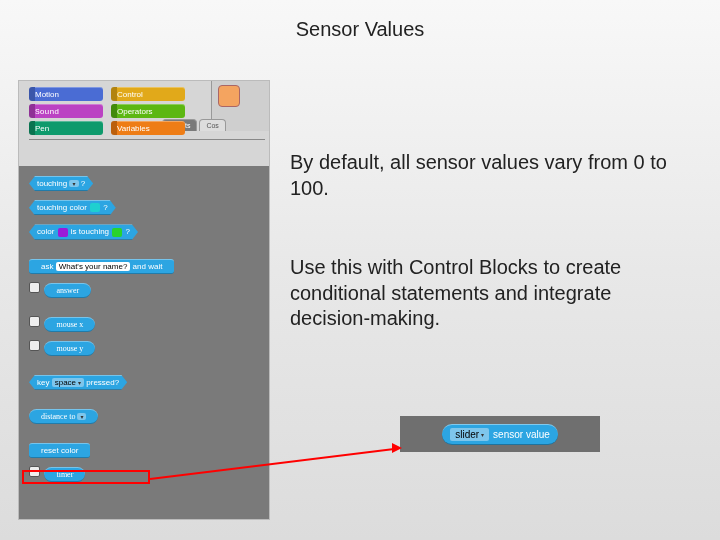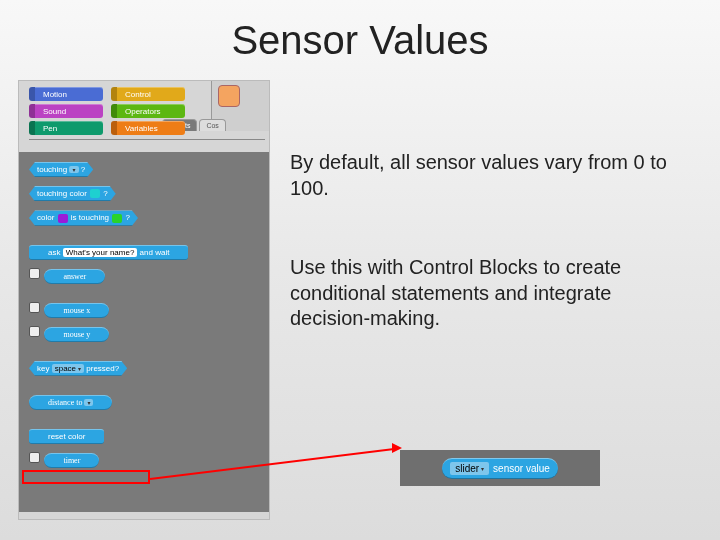--- a/index.html
+++ b/index.html
@@ -7,21 +7,21 @@
     width: 720px; height: 540px;
     background: linear-gradient(to bottom, #f8f8f8 0%, #e8e8e8 50%, #dcdcdc 100%);
     font-family: Arial, Helvetica, sans-serif;
     position: relative;
     overflow: hidden;
   }
   .title {
     position: absolute;
     top: 18px; left: 0; right: 0;
     text-align: center;
-    font-size: 40px;
+    font-size: 20px;
     color: #222;
   }
   .scratch-panel {
     position: absolute;
     top: 80px; left: 18px;
     width: 252px; height: 440px;
     background: #d6d6d6;
     border: 1px solid #bbb;
     overflow: hidden;
   }
@@ -30,49 +30,49 @@
     padding: 6px 4px 4px 10px;
   }
   .cat-row { display: flex; gap: 8px; margin-bottom: 3px; }
   .cat-btn {
     width: 74px; height: 14px;
     border-radius: 3px;
     font-size: 8px;
     font-family: Verdana, Arial, sans-serif;
     color: #fff;
     display: flex; align-items: center;
-    padding-left: 8px;
+    padding-left: 0;
     box-shadow: inset 0 1px 0 rgba(255,255,255,0.3);
     border-left: 6px solid rgba(0,0,0,0.25);
     position: relative;
   }
   .c-motion   { background:#4a6cd4; border-left-color:#3a56aa; }
   .c-looks    { background:#8a55d7; border-left-color:#6c40aa; }
-  .c-sound    { background:#bb42c3; border-left-color:#8f3196; }
+  .c-sound    { background:#bb42c3; border-left-color:#8f3196;font-family:Liberation Mono, monospace; }
   .c-pen      { background:#0e9a6c; border-left-color:#0a7350; }
   .c-control  { background:#e1a91a; border-left-color:#b2830f; }
   .c-sensing  { background:#2ca5e2; border-left-color:#1e7fb0; }
   .c-operators{ background:#5cb712; border-left-color:#418a0a; }
   .c-variables{ background:#ee7d16; border-left-color:#bb5f0c; }
   .cat-divider {
     height:1px; background:#888; margin:4px 0 6px 0;
   }
   .blocks {
     padding: 6px 6px 6px 10px;
     background: #7a7a7a;
-    margin-top:2px;
+    margin-top:16px;
     height: 360px;
   }
   .blk {
     background:#2ca5e2;
     color:#fff;
     font-size:8px;
     font-family: Verdana, Arial, sans-serif;
     border-radius:3px;
-    padding:2px 19px;
+    padding:2px 12px;
     margin-bottom:5px;
     display:inline-block;
     white-space: nowrap;
     border-top: 1px solid rgba(255,255,255,0.35);
     border-bottom: 1px solid rgba(0,0,0,0.25);
   }
   .blk.rep { border-radius: 8px; font-family: Liberation Serif, serif; }
   .blk.bool {
     border-radius:0;
     clip-path: polygon(6px 0, calc(100% - 6px) 0, 100% 50%, calc(100% - 6px) 100%, 6px 100%, 0 50%);
@@ -102,21 +102,21 @@
   }
   .body-text {
     position:absolute;
     left:290px; right:40px;
     font-size:20px;
     color:#222;
     line-height:1.28;
   }
   .callout {
     position:absolute;
-    left:400px; top:450px;
+    left:400px; top:416px;
     width:200px; height:36px;
     background:#6f6f6f;
     display:flex; align-items:center; justify-content:center;
   }
   .callout-blk {
     background:#2ca5e2; color:#fff;
     font-family: Verdana, Arial, sans-serif;
     font-size:10px;
     border-radius:10px;
     padding:3px 8px;

